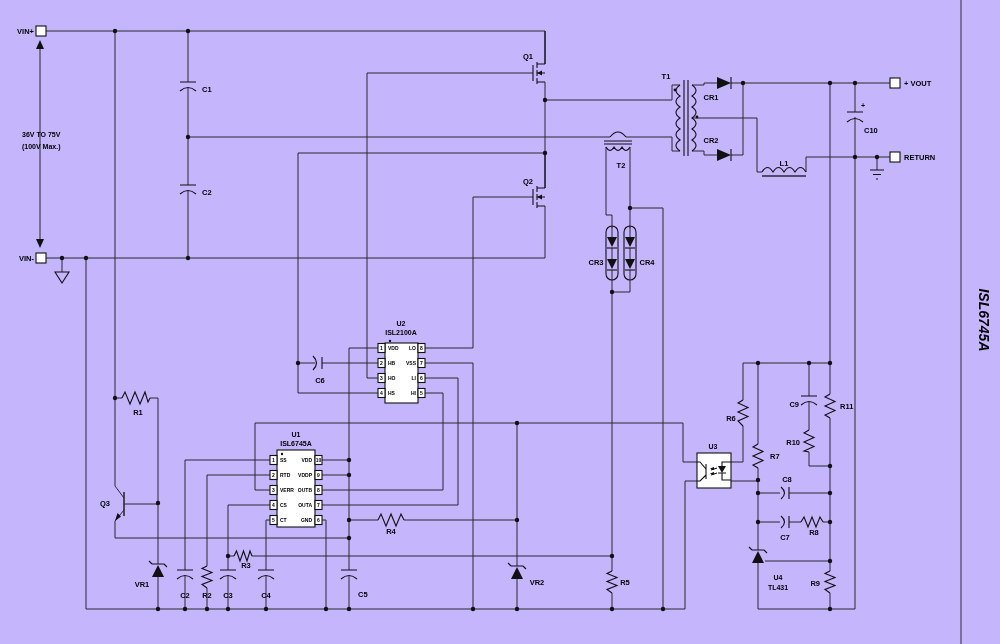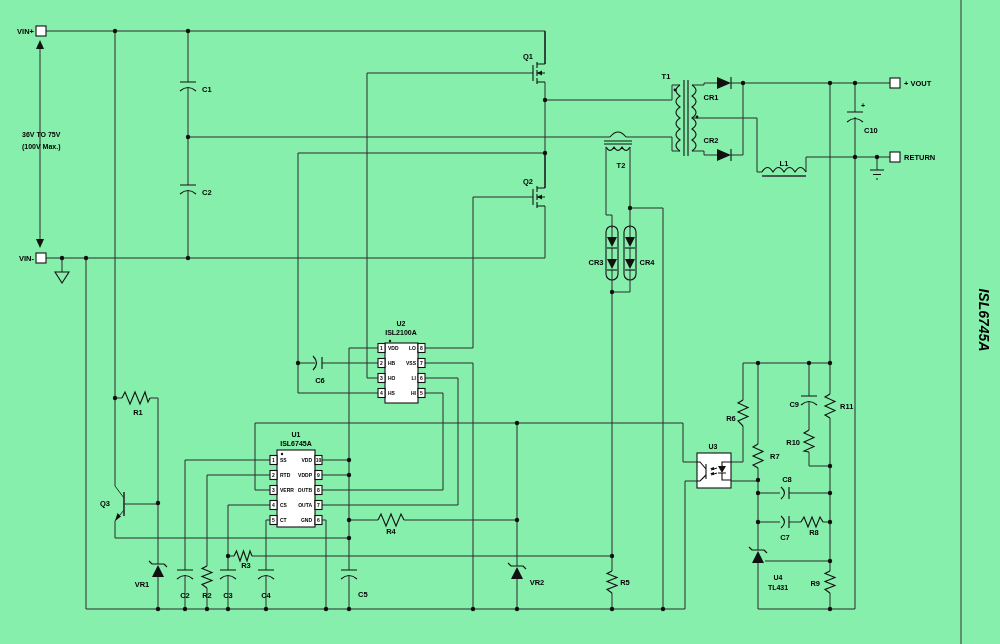--- a/index.html
+++ b/index.html
@@ -1,16 +1,16 @@
 <!DOCTYPE html>
 <html><head>
 <meta charset="utf-8">
 <style>
   html,body{margin:0;padding:0;background:#ffffff;}
-  .page{position:relative;width:1000px;height:644px;background:#86efac;overflow:hidden;}
+  .page{position:relative;width:1000px;height:644px;background:#c4b5fd;overflow:hidden;}
   svg{display:block;}
   svg text{font-family:"Liberation Sans", sans-serif;fill:#000;}
   .lb{font-size:7.5px;font-weight:bold;}
   .pn{font-size:5px;font-weight:bold;}
   .num{font-size:5px;font-weight:bold;}
   .icl{font-size:7px;font-weight:bold;}
   .tn{font-size:7.5px;font-weight:bold;}
   .note{font-size:7px;font-weight:bold;}
   .side{font-size:14px;font-weight:bold;font-style:italic;}
   .w{stroke:#2b2b2b;stroke-width:1;fill:none;}

